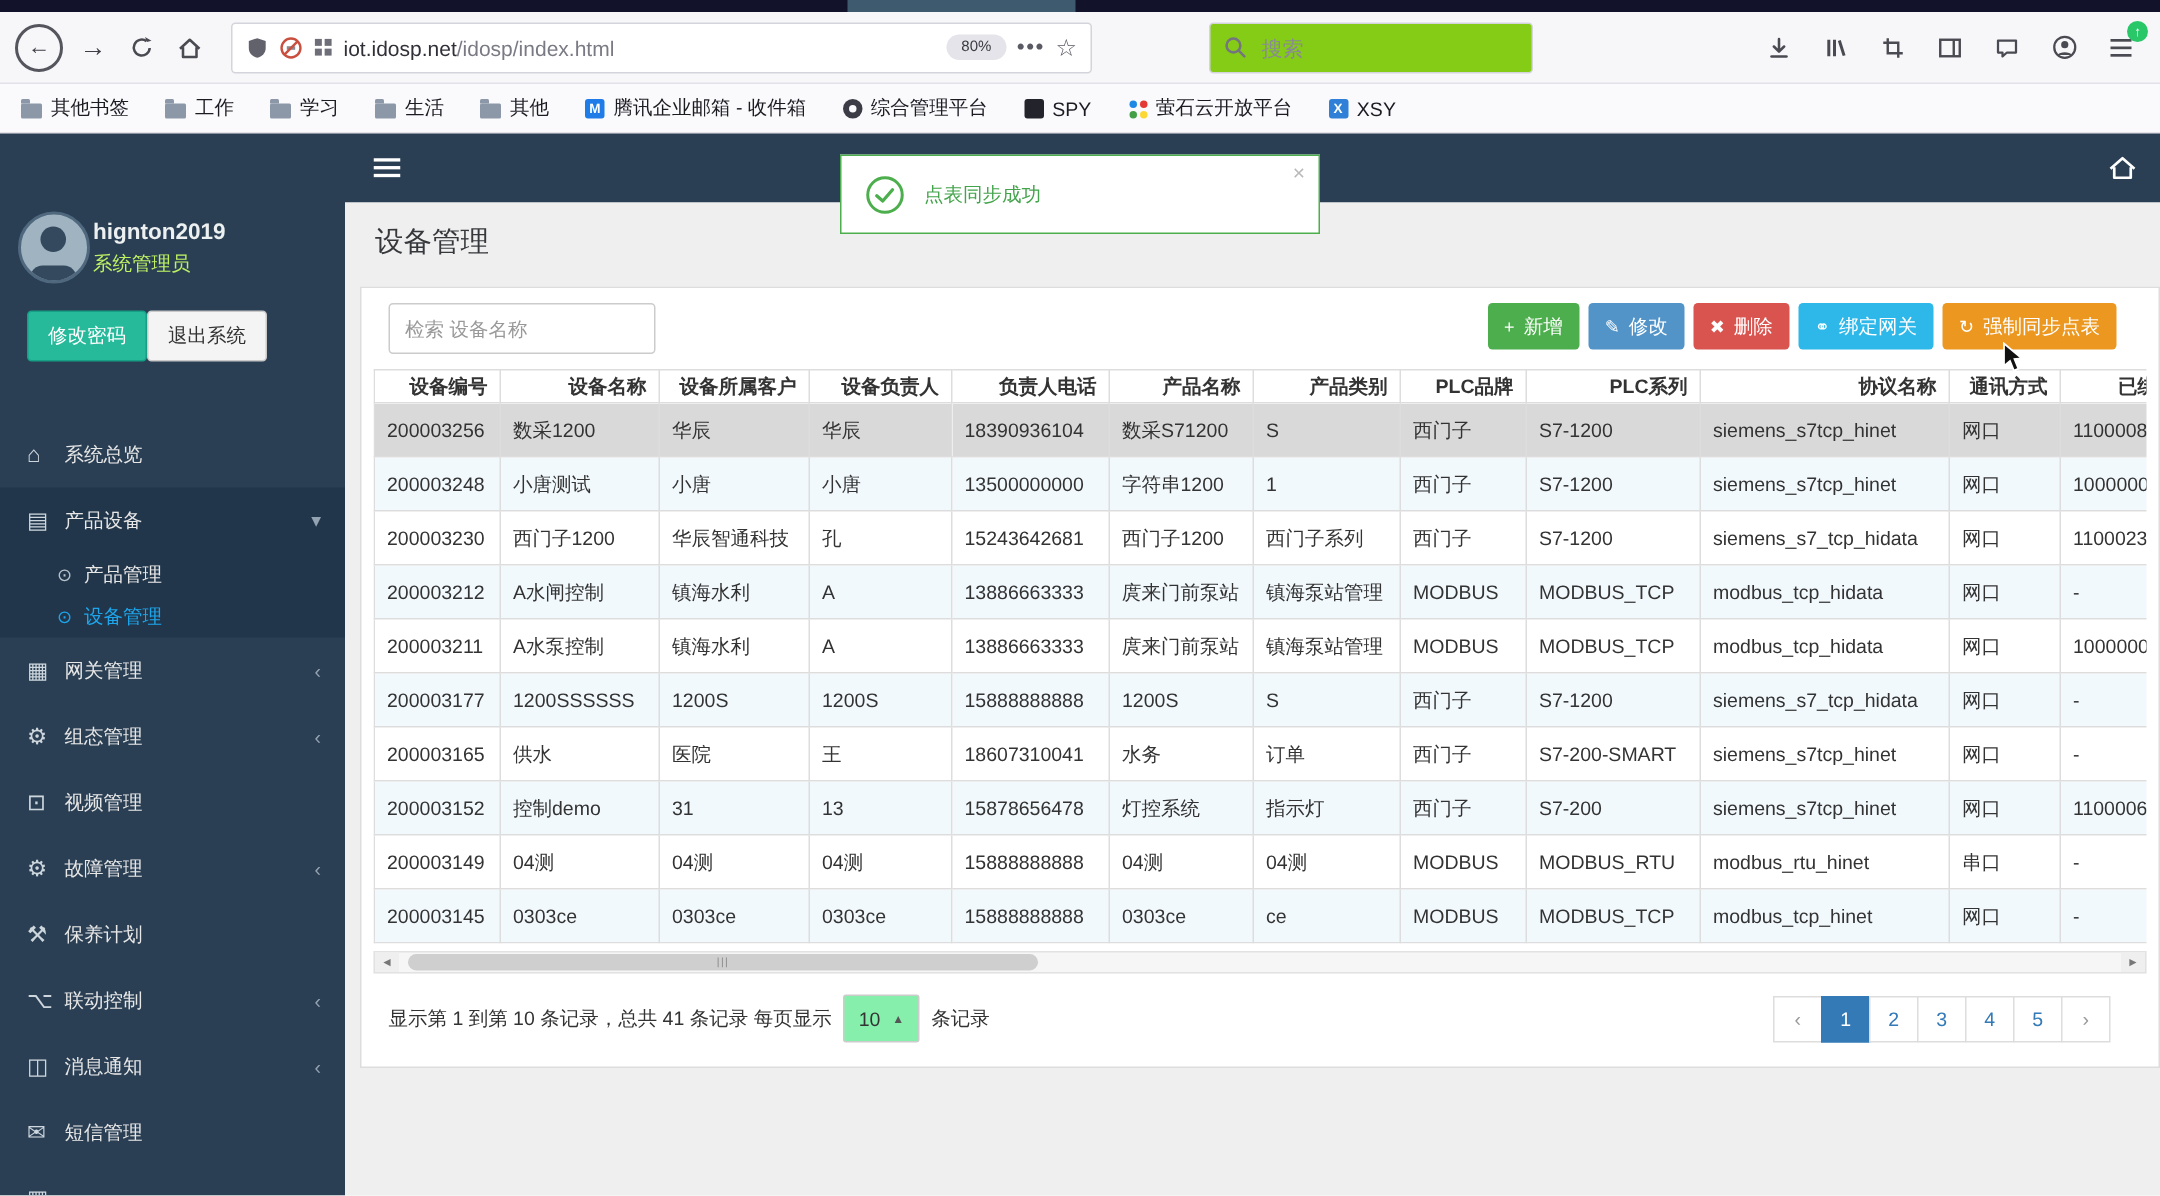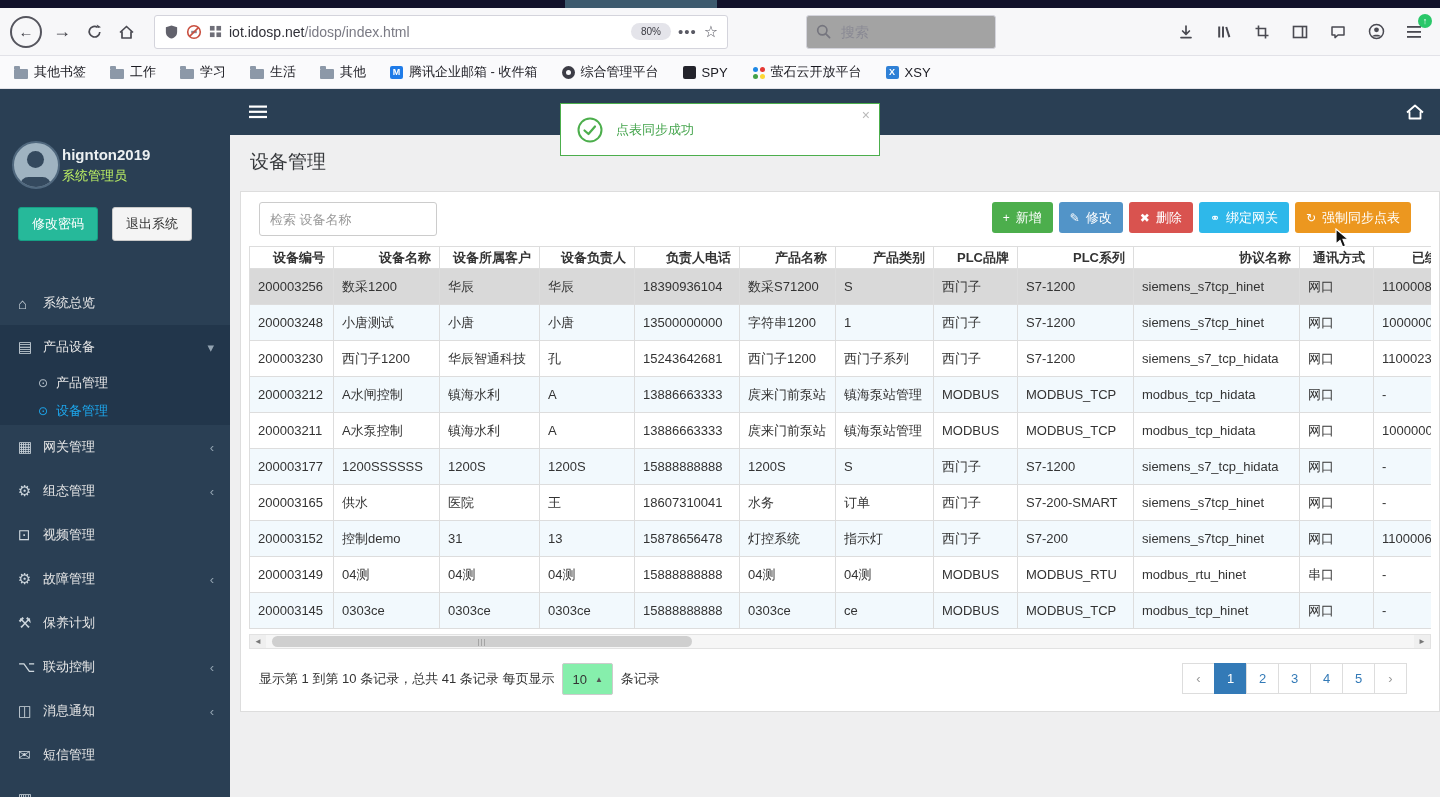--- a/index.html
+++ b/index.html
@@ -10,21 +10,21 @@
   .nav-toolbar{height:48px;background:#f7f7f9;border-bottom:1px solid #e2e2e8;display:flex;align-items:center;padding:0 10px;box-sizing:border-box}
   .nav-btn{width:32px;height:32px;display:flex;align-items:center;justify-content:center;border-radius:4px;color:#3e3e46;font-size:18px;flex:0 0 auto}
   .nav-btn.back{border:2px solid #55555e;border-radius:50%;width:28px;height:28px;font-size:15px;margin-right:4px}
   .urlbar{margin-left:12px;width:574px;height:34px;background:#fff;border:1px solid #d4d4dc;border-radius:3px;display:flex;align-items:center;padding:0 9px;box-sizing:border-box;gap:7px;flex:0 0 auto}
   .url-ic{display:flex;align-items:center;flex:0 0 auto}
   .url-text{font-size:14px;color:#7a7a84;white-space:nowrap;overflow:hidden;flex:1}
   .url-text b{color:#303038;font-weight:normal}
   .zoom-badge{background:#e4e4ea;border-radius:10px;font-size:10px;color:#3a3a42;padding:3px 10px;flex:0 0 auto}
   .url-dots{color:#5a5a64;font-size:15px;letter-spacing:1px}
   .url-star{color:#5a5a64;font-size:16px}
-  .searchbar{margin-left:78px;width:190px;height:34px;background:#a3a3a3;border:1px solid #d4d4dc;border-radius:3px;display:flex;padding:0 9px;box-sizing:border-box;gap:8px;flex:0 0 auto}
+  .searchbar{margin-left:78px;width:216px;height:34px;background:#84cc16;border:1px solid #d4d4dc;border-radius:3px;display:flex;padding:0 9px;box-sizing:border-box;gap:8px;flex:0 0 auto}
   .ff-search{border:none;outline:none;background:transparent;font-size:14px;color:#3a3a42;flex:1;min-width:0;font-family:inherit}
   .ff-search::placeholder{color:#8a8a94}
   .right-icons{margin-left:auto;display:flex;align-items:center;gap:10px;padding-right:2px}
   .ric{width:28px;height:28px;display:flex;align-items:center;justify-content:center;position:relative}
   .badge-up{position:absolute;top:-4px;right:-4px;width:14px;height:14px;border-radius:50%;background:#2ac769;color:#fff;font-size:9px;line-height:14px;text-align:center;font-weight:bold}
   .bookmarks{height:33px;background:#fafafc;border-bottom:1px solid #e2e2e8;display:flex;align-items:center;padding:0 14px;gap:24px;box-sizing:border-box}
   .bm-item{display:flex;align-items:center;gap:6px;font-size:13px;color:#1b1b22;white-space:nowrap}
   .fav{width:15px;height:13px;position:relative;flex:0 0 auto;box-sizing:border-box}
   .fav.folder{background:#8c98a8;border-radius:1px;height:10px;margin-top:3px;width:14px}
   .fav.folder::before{content:"";position:absolute;top:-3px;left:0;width:6px;height:3px;background:#8c98a8;border-radius:1px 1px 0 0}
@@ -37,21 +37,21 @@
   .fav.xsy{background:#2f80d6;border-radius:2px;width:13px;height:13px;color:#fff;font-size:9px;font-weight:bold;text-align:center;line-height:13px}
   
   .app{display:flex;height:708px}
   .sidebar{width:230px;flex:0 0 230px;background:#2a3f54;color:#e7e7e7;overflow:hidden}
   .profile{display:flex;align-items:center;gap:2px;padding:52px 12px 0 12px}
   .avatar{width:44px;height:44px;border-radius:50%;background:#9fb3c1;border:2px solid #50687e;position:relative;overflow:hidden;flex:0 0 auto}
   .avatar::before{content:"";position:absolute;top:8px;left:13px;width:17px;height:17px;border-radius:50%;background:#34495e}
   .avatar::after{content:"";position:absolute;bottom:-7px;left:6px;width:31px;height:17px;border-radius:9px;background:#34495e}
   .p-name{font-size:15px;font-weight:bold;color:#ecf0f1;line-height:1.3}
   .p-role{font-size:13px;color:#bef264;margin-top:3px}
-  .profile-btns{display:flex;gap:14px;margin-top:18px;padding-left:18px}
+  .profile-btns{display:flex;margin-top:18px;padding-left:18px}
   .btn-pw{background:#26b99a;color:#fff;border:1px solid #169f85;font-size:13px;padding:7px 13px;border-radius:3px;font-family:inherit}
   .btn-logout{background:#f4f4f4;color:#333;border:1px solid #c9c9c9;font-size:13px;padding:7px 13px;border-radius:3px;font-family:Liberation Sans, sans-serif}
   .menu{margin-top:40px}
   .menu-group.active{background:#22364b}
   .mi{display:flex;align-items:center;height:44px;padding:0 16px 0 18px;font-size:13px;color:#e7e7e7;box-sizing:border-box}
   .mi .ic{width:25px;font-size:15px;color:#cdd6dd;flex:0 0 auto}
   .mi .arrow{margin-left:auto;color:#93a3b1;font-size:13px}
   .sub{display:flex;align-items:center;height:28px;padding-left:38px;font-size:13px;color:#e7e7e7;gap:8px;box-sizing:border-box}
   .sub .dot{font-size:12px;color:#b7c2cb}
   .sub.active{color:#1da6ec}
@@ -71,21 +71,21 @@
   table{border-collapse:collapse;table-layout:fixed;width:1236px}
   th,td{border:1px solid #ddd;font-size:13px;color:#333;height:36px;padding:0 8px;box-sizing:border-box;white-space:nowrap;overflow:hidden}
   th{font-weight:bold;text-align:right;height:22px;background:#fff}
   td{text-align:left;background:transparent}
   tbody tr:nth-child(even){background:#f2f9fd}
   tbody tr.selected{background:#d9d9d9}
   .hscroll{margin-top:5px;height:15px;background:#f6f6f6;border:1px solid #e2e2e2;display:flex;align-items:stretch;box-sizing:border-box}
   .hs-arrow{width:16px;display:flex;align-items:center;justify-content:center;font-size:8px;color:#777;background:#efefef;flex:0 0 auto}
   .hs-track{flex:1;position:relative}
   .hs-thumb{position:absolute;left:6px;top:1px;height:11px;width:420px;background:#cfcfcf;border-radius:6px;display:flex;align-items:center;justify-content:center;color:#888;font-size:7px;letter-spacing:1px}
-  .pagination-row{display:flex;margin:14px 10px 6px 10px}
+  .pagination-row{display:flex;align-items:center;margin:14px 10px 6px 10px}
   .pg-info{font-size:13px;color:#333;display:flex;align-items:center;gap:8px}
   .size-select{border:1px solid #ccc;height:30px;display:flex;align-items:center;gap:8px;padding:0 9px;font-size:13px;color:#333;background:#86efac;border-radius:2px}
   .caret-up{font-size:8px;color:#555}
   .pager{margin-left:auto;margin-right:14px;display:flex}
   .pg-btn{min-width:33px;height:31px;border:1px solid #ddd;background:#fff;color:#337ab7;font-size:13px;display:flex;align-items:center;justify-content:center;margin-left:-1px;box-sizing:border-box}
   .pg-btn.nav{color:#999}
   .pg-btn.active{background:#337ab7;border-color:#337ab7;color:#fff}
   
   .toast{position:absolute;left:50%;top:103px;transform:translateX(-50%);width:320px;height:53px;background:#fff;border:1px solid #4cae4c;display:flex;align-items:center;gap:13px;padding:0 16px;box-sizing:border-box;z-index:40}
   .toast-msg{color:#44a44c;font-size:13px}

